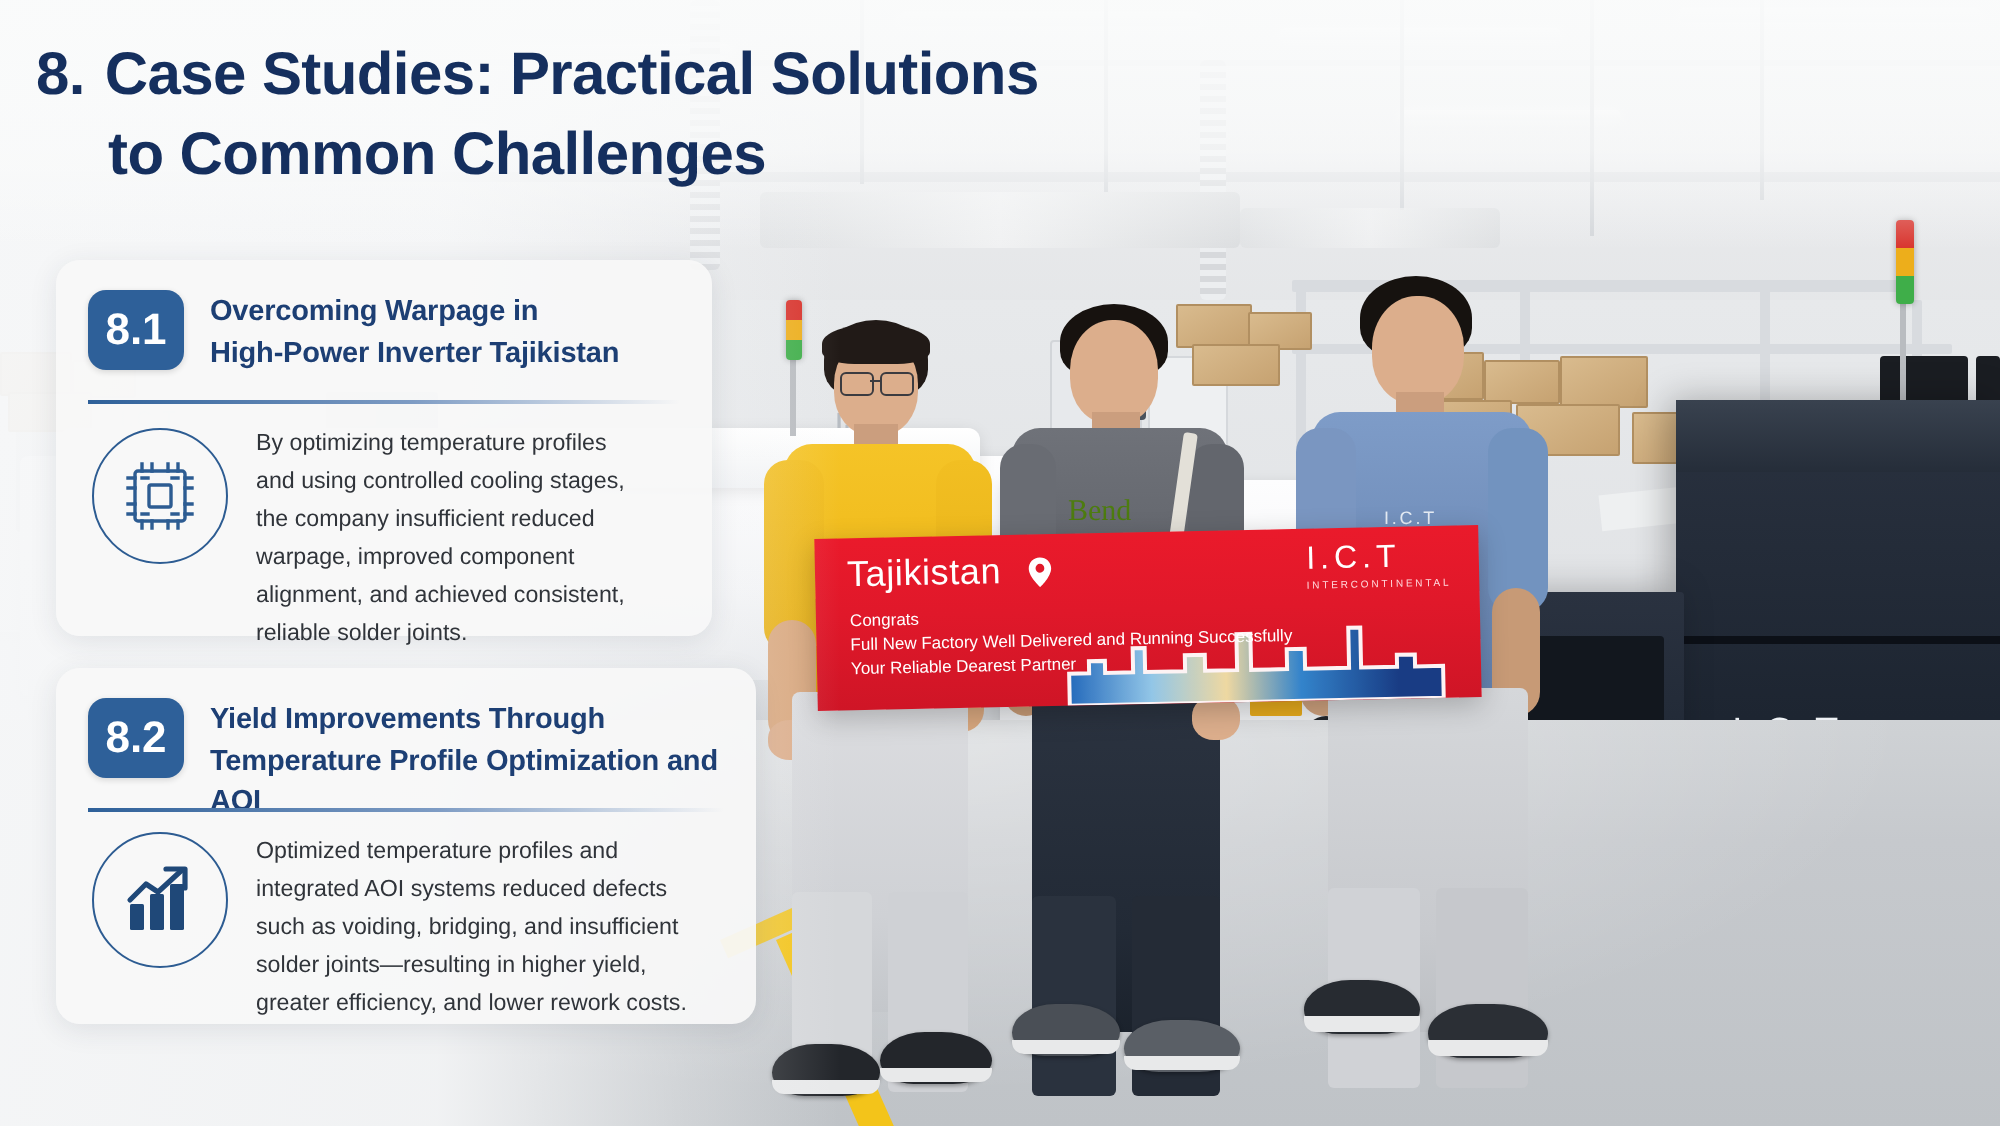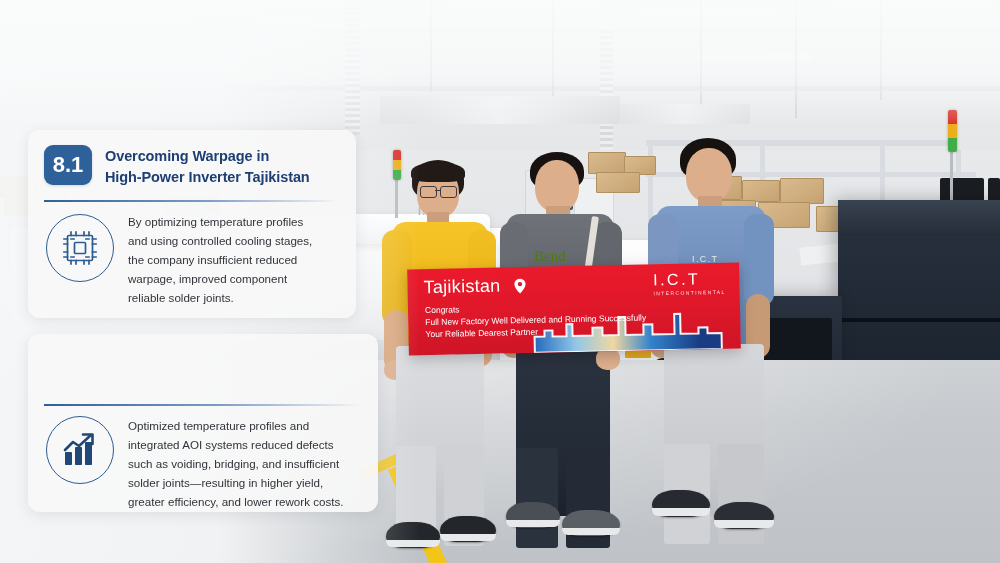--- a/index.html
+++ b/index.html
@@ -342,20 +342,24 @@
         <span>I.C.T</span>
         <small>INTERCONTINENTAL</small>
       </div>
     </div>
 
   </div>
 
   <div class="left-fade"></div>
   <div class="top-fade"></div>
 
+  <div class="title">
+    <span class="num">8.</span><span>Case Studies: Practical Solutions</span><br>
+    <span style="margin-left:36px;">to Common Challenges</span>
+  </div>
 
   <div class="card" style="left:28px;top:130px;width:328px;height:188px;">
     <div class="card-head" style="left:16px;top:15px;width:300px;">
       <div class="badge">8.1</div>
       <div class="card-title">
         <span>Overcoming Warpage in</span><br>
         <span>High-Power Inverter Tajikistan</span>
       </div>
     </div>
     <div class="divider" style="left:16px;top:70px;width:296px;"></div>
@@ -372,25 +376,33 @@
           <path d="M10 10 h3 M25 10 h3 M10 28 h3 M25 28 h3"></path>
         </g>
       </svg>
     </div>
 
     <div class="body-text" style="left:100px;top:82px;width:222px;">
       <div>By optimizing temperature profiles</div>
       <div>and using controlled cooling stages,</div>
       <div>the company insufficient reduced</div>
       <div>warpage, improved component</div>
+      <div>alignment, and achieved consistent,</div>
       <div>reliable solder joints.</div>
     </div>
   </div>
 
   <div class="card" style="left:28px;top:334px;width:350px;height:178px;">
+    <div class="card-head" style="left:16px;top:15px;width:322px;">
+      <div class="badge">8.2</div>
+      <div class="card-title">
+        <span>Yield Improvements Through</span><br>
+        <span>Temperature Profile Optimization and AOI</span>
+      </div>
+    </div>
     <div class="divider" style="left:16px;top:70px;width:318px;"></div>
 
     <div class="icon-circle" style="left:18px;top:82px;">
       <svg width="38" height="36" viewBox="0 0 38 36">
         <g fill="#1f4878">
           <rect x="4" y="20" width="7" height="13" rx="0.8"></rect>
           <rect x="14" y="15" width="7" height="18" rx="0.8"></rect>
           <rect x="24" y="10" width="7" height="23" rx="0.8"></rect>
         </g>
         <path d="M4 18 L12 10 L18 14 L30 3" fill="none" stroke="#1f4878" stroke-width="2.6" stroke-linecap="round" stroke-linejoin="round"></path>

